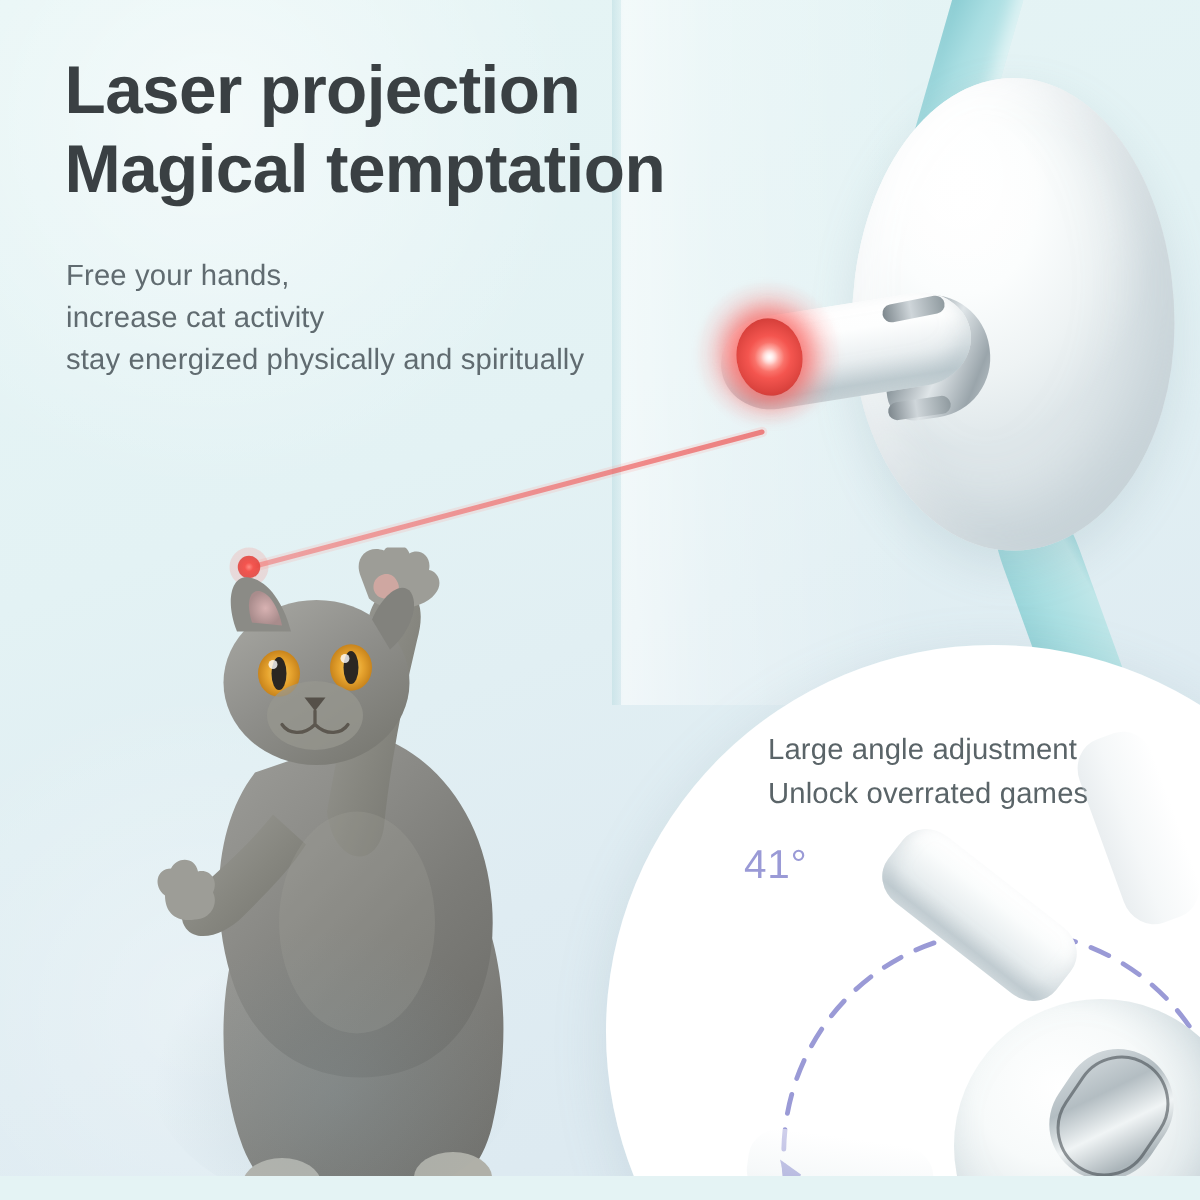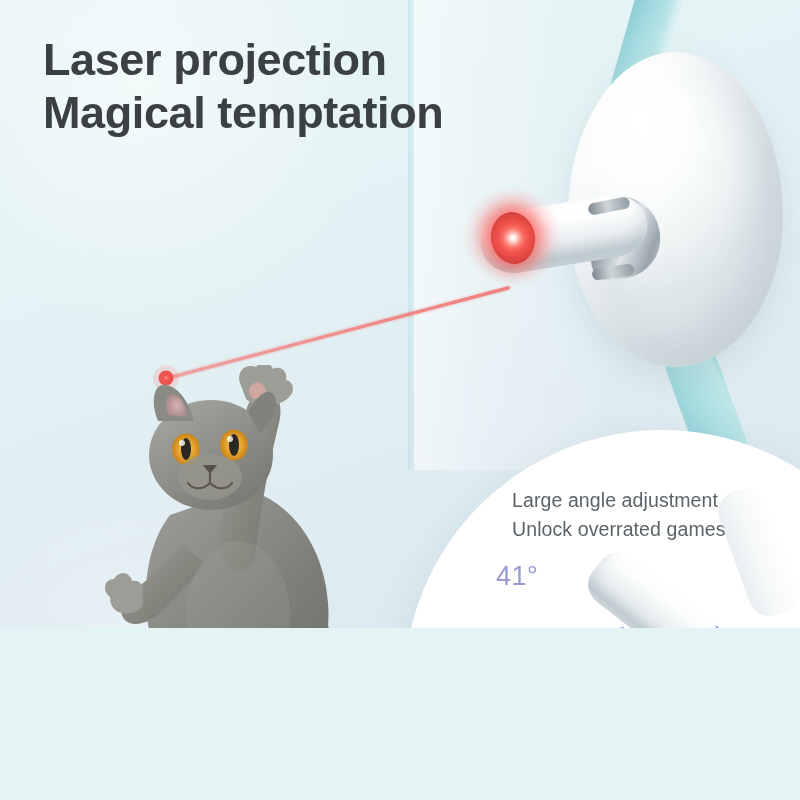--- a/index.html
+++ b/index.html
@@ -3,21 +3,21 @@
 <meta charset="utf-8">
 <title>Laser projection product banner</title>
 <style>
   html,body{margin:0;padding:0;}
   body{
     width:800px;height:800px;
     font-family:"Liberation Sans", sans-serif;
     overflow:hidden;background:#e4f3f4;
   }
   #stage{
-    position:relative;width:800px;height:628px;overflow:hidden;
+    position:relative;width:800px;height:784px;overflow:hidden;
     background:#fef9c3;
   }
 
   
   .bg-base{
     position:absolute;inset:0;
     background:linear-gradient(160deg,#e6f5f5 0%,#e3f2f4 38%,#dfecf2 68%,#dbe8f0 100%);
   }
   .bg-seam{
     position:absolute;left:414px;top:0;width:200px;height:470px;
@@ -207,20 +207,23 @@
 <div id="stage">
 
   <div class="bg-base"></div>
   <div class="bg-glow-tl"></div>
   <div class="bg-glow-bl"></div>
   <div class="bg-seam2"></div>
   <div class="bg-seam"></div>
 
   <div class="headline">Laser projection
 Magical temptation</div>
+  <div class="subtitle">Free your hands,
+increase cat activity
+stay energized physically and spiritually</div>
 
   <svg class="beam-wrap" width="800" height="800" viewBox="0 0 800 800">
     <defs>
       <linearGradient id="beamGrad" x1="0" y1="0" x2="1" y2="0">
         <stop offset="0%" stop-color="#f06a6a" stop-opacity="0.75"></stop>
         <stop offset="45%" stop-color="#ef5a5a" stop-opacity="0.85"></stop>
         <stop offset="100%" stop-color="#e84a4a" stop-opacity="0.95"></stop>
       </linearGradient>
       <radialGradient id="dotGrad">
         <stop offset="0%" stop-color="#ff8a82"></stop>

